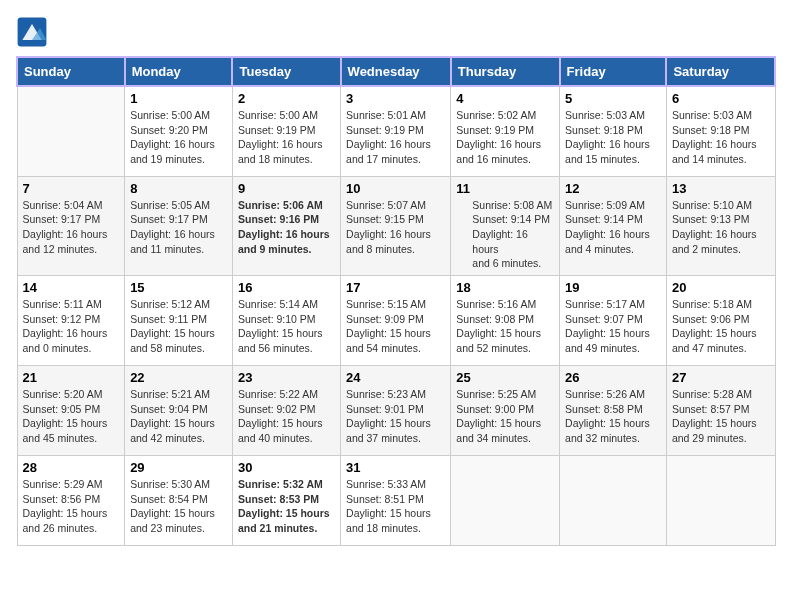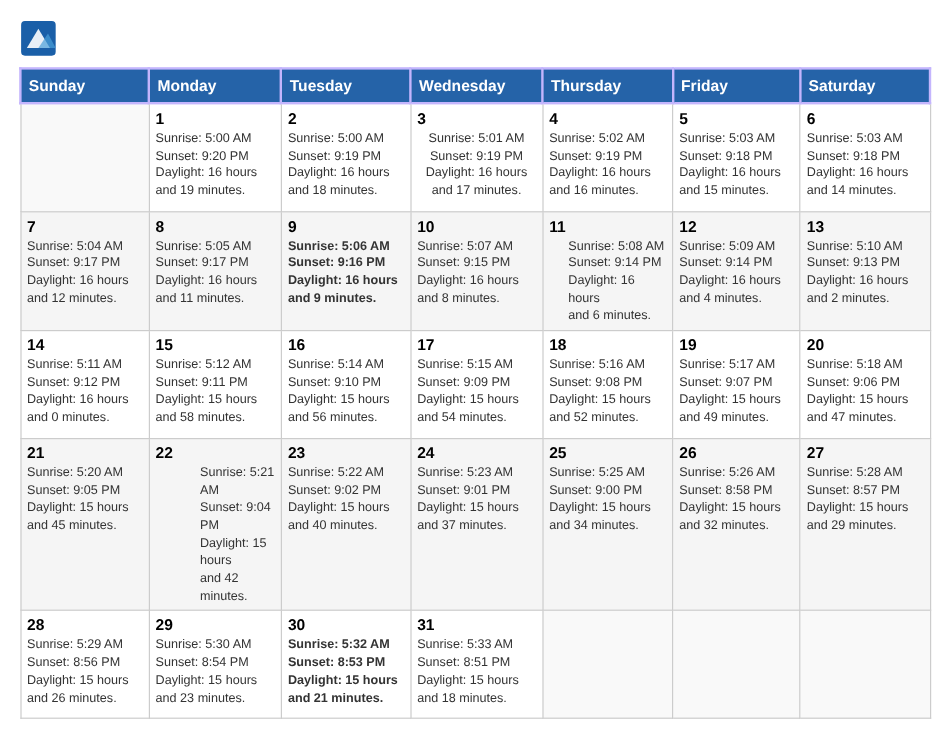--- a/index.html
+++ b/index.html
@@ -131,21 +131,21 @@
         </td>
         <td>
           <span class="day-num">2</span>
           <div class="day-info" style="white-space: pre-line;">Sunrise: 5:00 AM
 Sunset: 9:19 PM
 Daylight: 16 hours
 and 18 minutes.</div>
         </td>
         <td>
           <span class="day-num">3</span>
-          <div class="day-info" style="white-space: pre-line; text-align: center;">Sunrise: 5:01 AM
+          <div class="day-info" style="white-space: pre-line;">Sunrise: 5:01 AM
 Sunset: 9:19 PM
 Daylight: 16 hours
 and 17 minutes.</div>
         </td>
         <td>
           <span class="day-num">4</span>
           <div class="day-info" style="white-space: pre-line;">Sunrise: 5:02 AM
 Sunset: 9:19 PM
 Daylight: 16 hours
 and 16 minutes.</div>
@@ -270,21 +270,21 @@
       <tr>
         <td>
           <span class="day-num">21</span>
           <div class="day-info" style="white-space: pre-line;">Sunrise: 5:20 AM
 Sunset: 9:05 PM
 Daylight: 15 hours
 and 45 minutes.</div>
         </td>
         <td>
           <span class="day-num">22</span>
-          <div class="day-info" style="white-space: pre-line; margin-left: 37px;">Sunrise: 5:21 AM
+          <div class="day-info" style="white-space: pre-line;">Sunrise: 5:21 AM
 Sunset: 9:04 PM
 Daylight: 15 hours
 and 42 minutes.</div>
         </td>
         <td>
           <span class="day-num">23</span>
           <div class="day-info" style="white-space: pre-line;">Sunrise: 5:22 AM
 Sunset: 9:02 PM
 Daylight: 15 hours
 and 40 minutes.</div>

